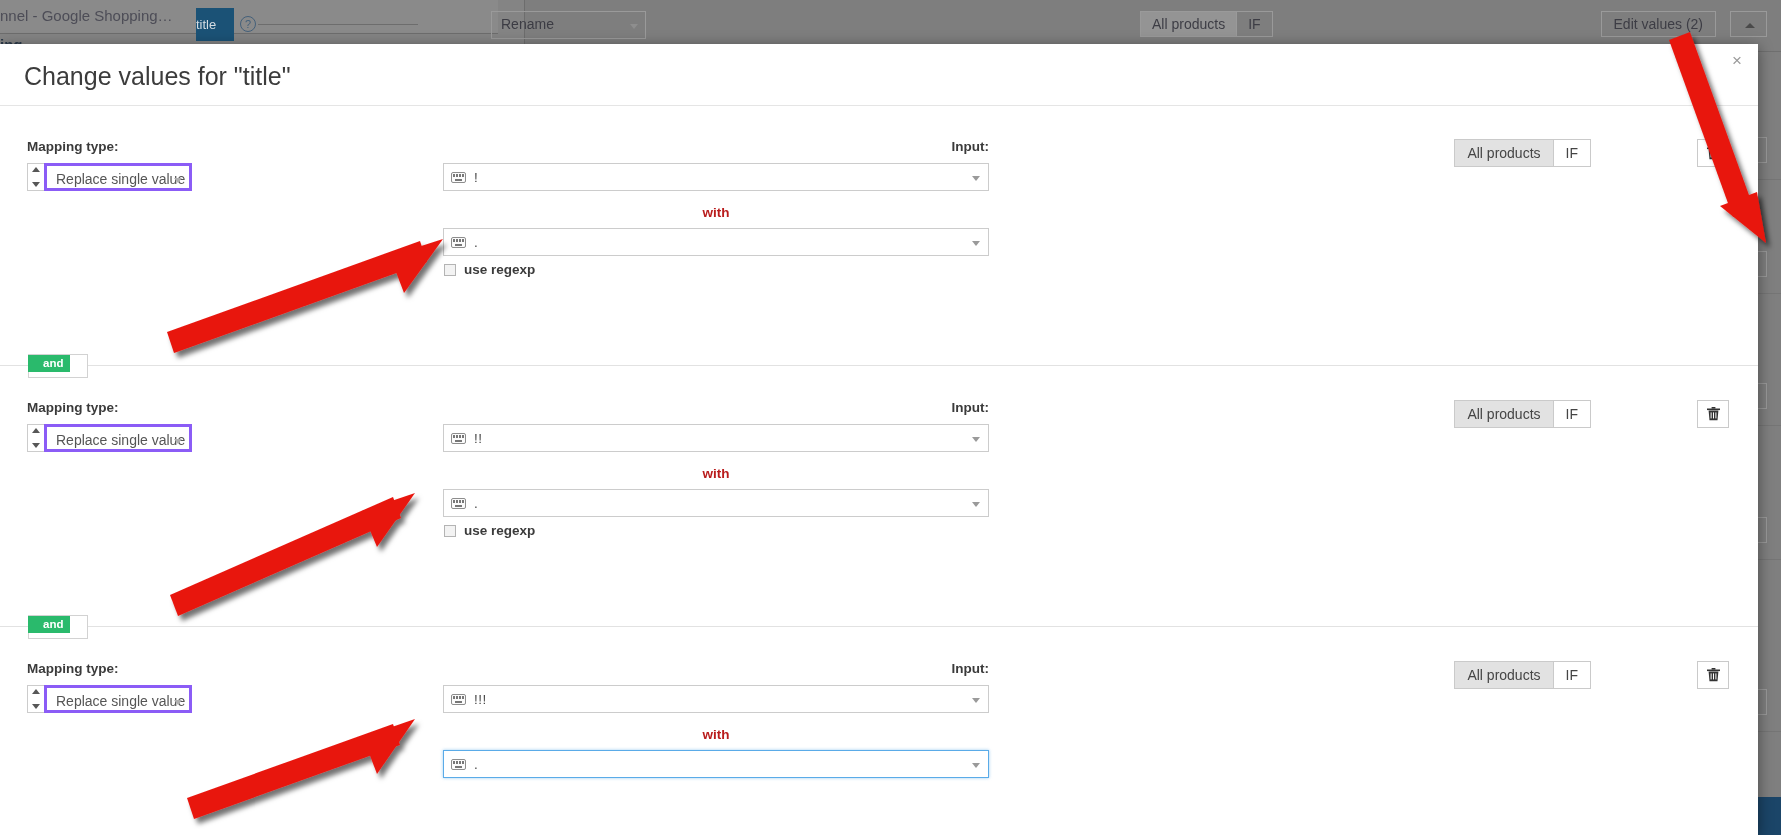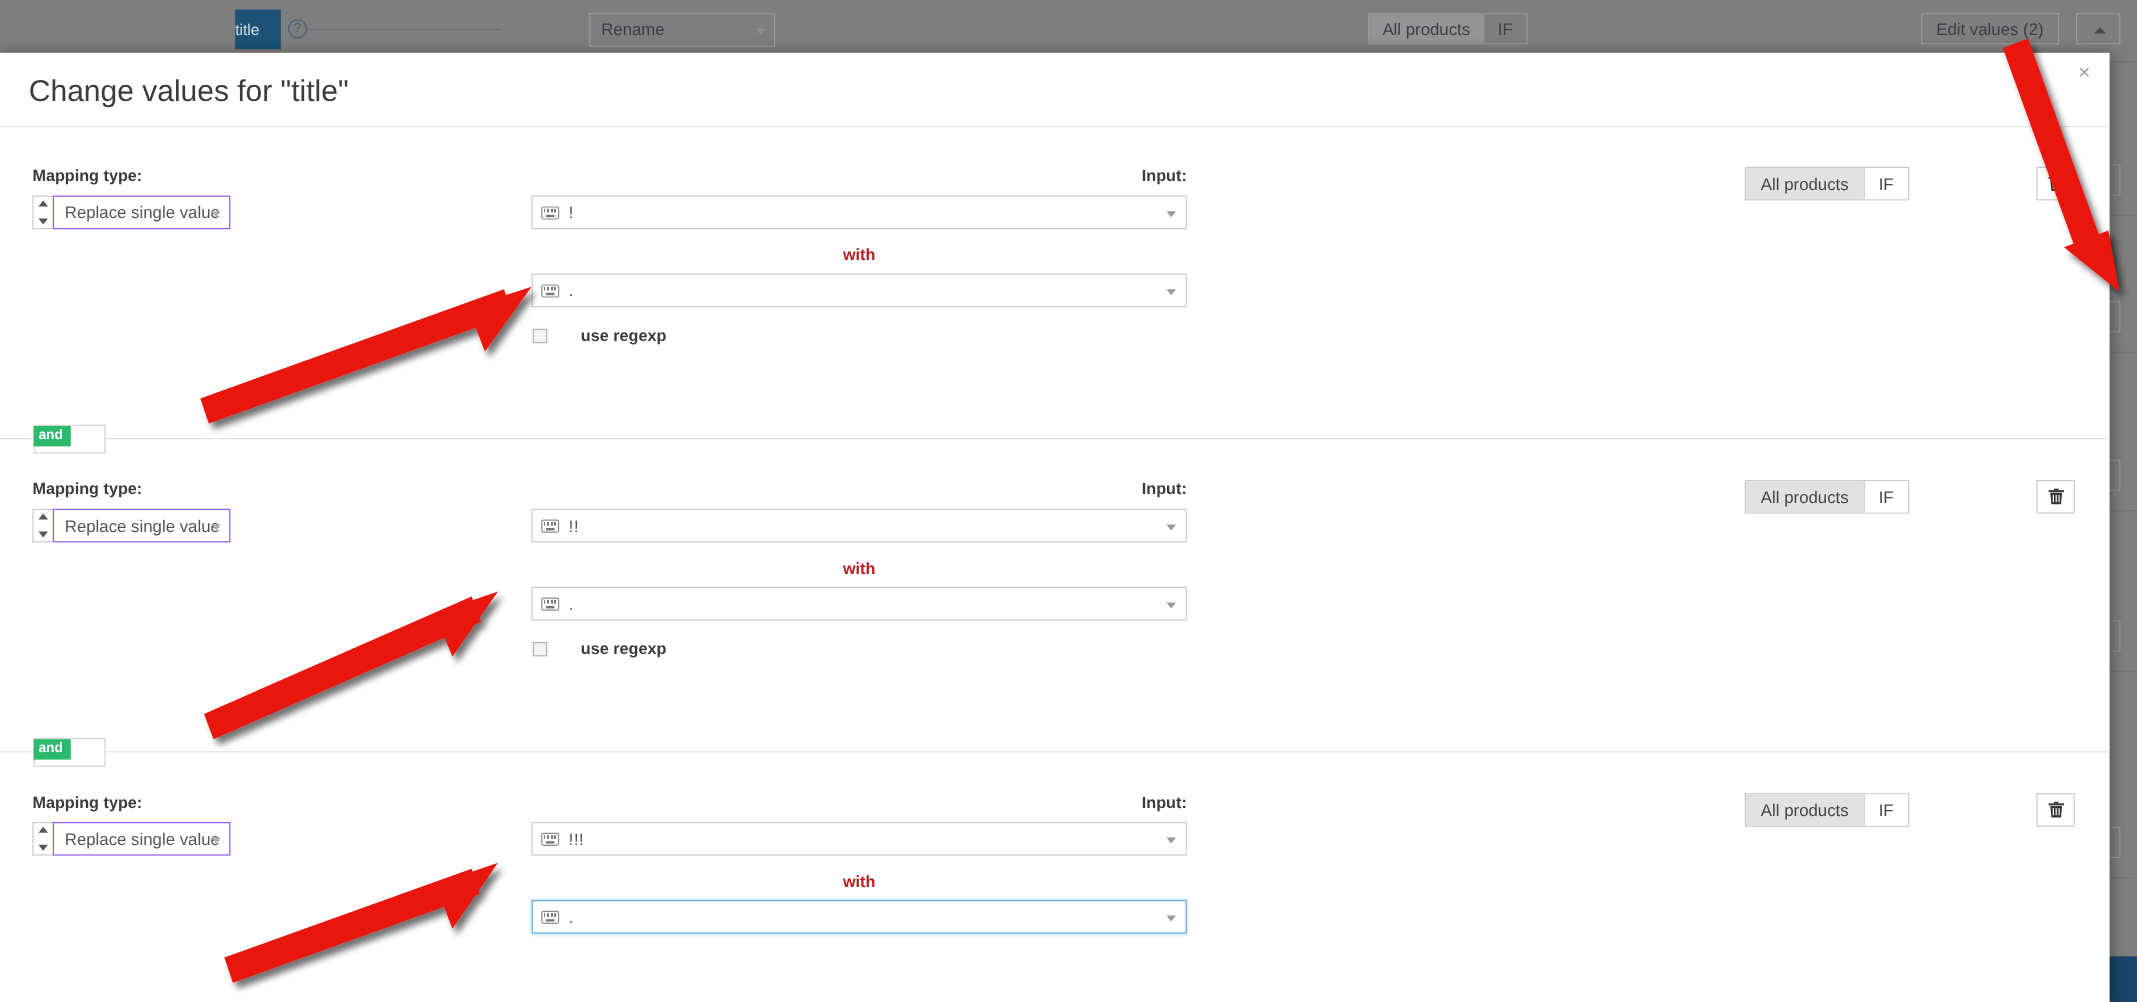--- a/index.html
+++ b/index.html
@@ -189,21 +189,21 @@
     display: block; width: 0; height: 0;
     border-left: 4px solid transparent;
     border-right: 4px solid transparent;
   }
   .spinner i.up { border-bottom: 5px solid #575757; }
   .spinner i.dn { border-top: 5px solid #575757; }
 
   .sel-box {
     position: relative;
     width: 148px; height: 28px;
-    border: 1px solid #8b5cf6;
+    border: 3px solid #8b5cf6;
     background: #fff;
     font-size: 14px; color: #555;
     padding: 5px 20px 5px 9px;
     white-space: nowrap; overflow: hidden;
     cursor: pointer;
   }
   .sel-box .caret {
     position: absolute; right: 7px; top: 12px;
     width: 0; height: 0;
     border-left: 4px solid transparent;
@@ -255,23 +255,22 @@
   }
 
   .with-text {
     text-align: center;
     font-size: 13.5px; font-weight: bold; color: #b91c1c;
     margin: 14px 0 8px 0;
   }
 
   .regexp-row {
     display: flex; align-items: center;
-    margin-top: 16px;
+    margin-top: 6px;
     padding-left: 1px;
-    gap: 20px;
   }
   .regexp-box {
     width: 12px; height: 12px;
     border: 1px solid #b4b4b4; background: #f3f3f3;
     margin-right: 8px; cursor: pointer;
   }
   .regexp-label {
     font-size: 13.5px; font-weight: bold; color: #3b3b3b;
   }
 
@@ -300,41 +299,45 @@
 
   
   .and-sep {
     position: relative;
     height: 1px;
   }
   .and-badge {
     position: absolute; left: 28px; top: -11px;
     background: #2aba6c; color: #fff;
     font-size: 11.5px; font-weight: bold;
-    padding: 2px 7px 3px 4px;
+    padding: 2px 7px 3px 15px;
     line-height: 12px;
     z-index: 3;
   }
   .and-box {
     position: absolute; left: 28px; top: -12px;
     width: 60px; height: 24px;
     border: 1px solid #d2d2d2;
     background: #fff;
     z-index: 2;
   }
 
   
   #arrows { position: absolute; inset: 0; pointer-events: none; z-index: 50; }
 </style>
 </head>
 <body>
 
 <div id="bg-app">
   <div class="bg-topstrip"></div>
 
+  <div class="bg-leftpanel">
+    <div class="bg-breadcrumb">nnel - Google Shopping…</div>
+    <div class="bg-subtitle">ing</div>
+  </div>
 
   <div class="bg-titlechip">title</div>
   <div class="bg-qmark">?</div>
   <div class="bg-connector"></div>
 
   <div class="bg-select" style="left:491px;top:11px;width:155px;">
     <span>Rename</span>
     <span class="caret"></span>
   </div>
 

